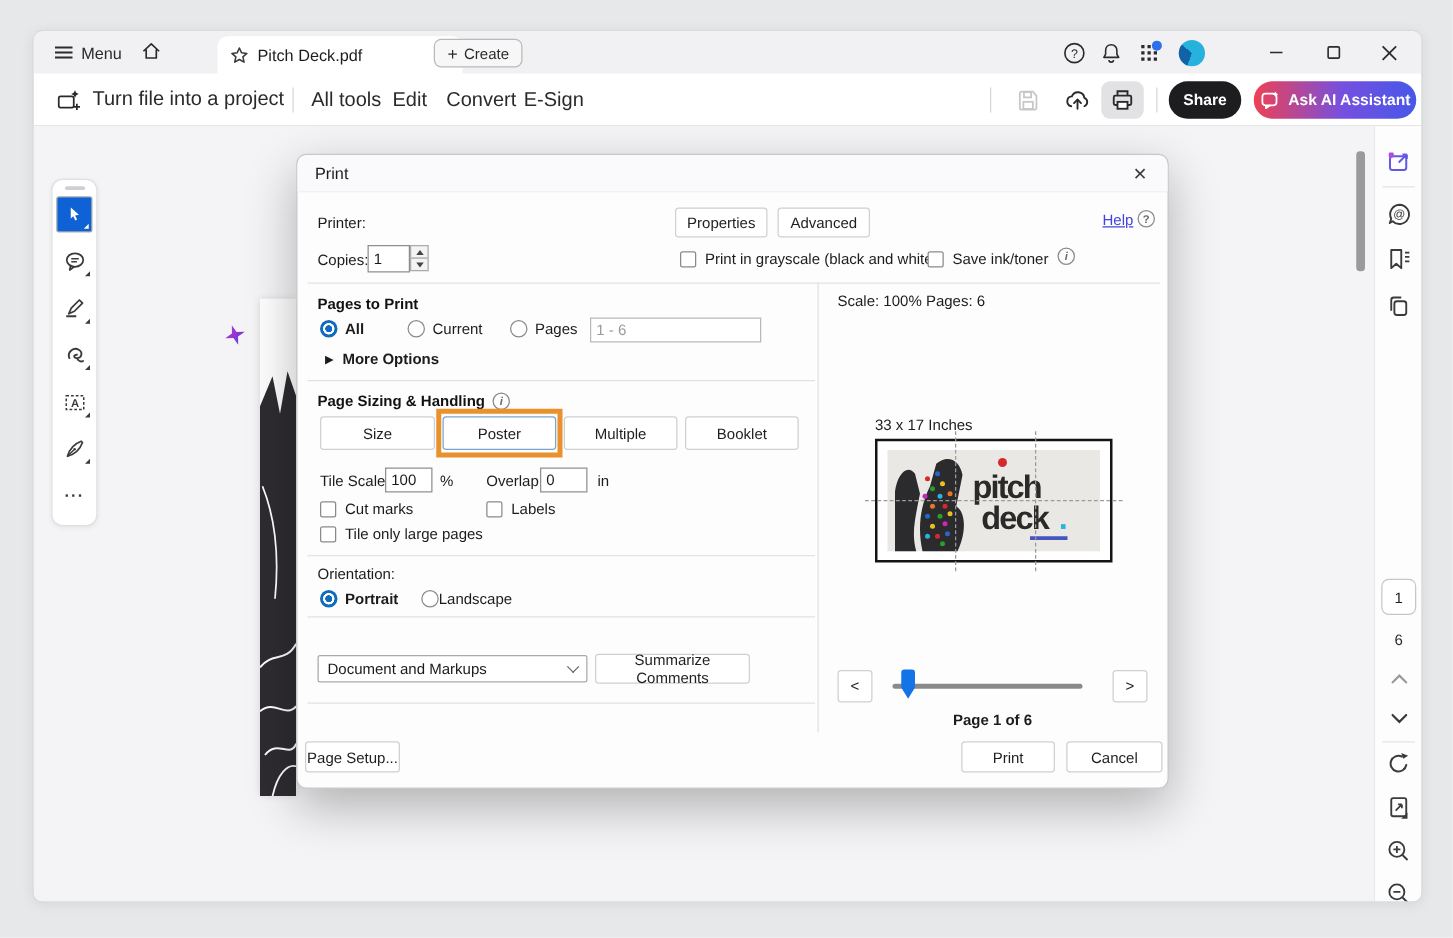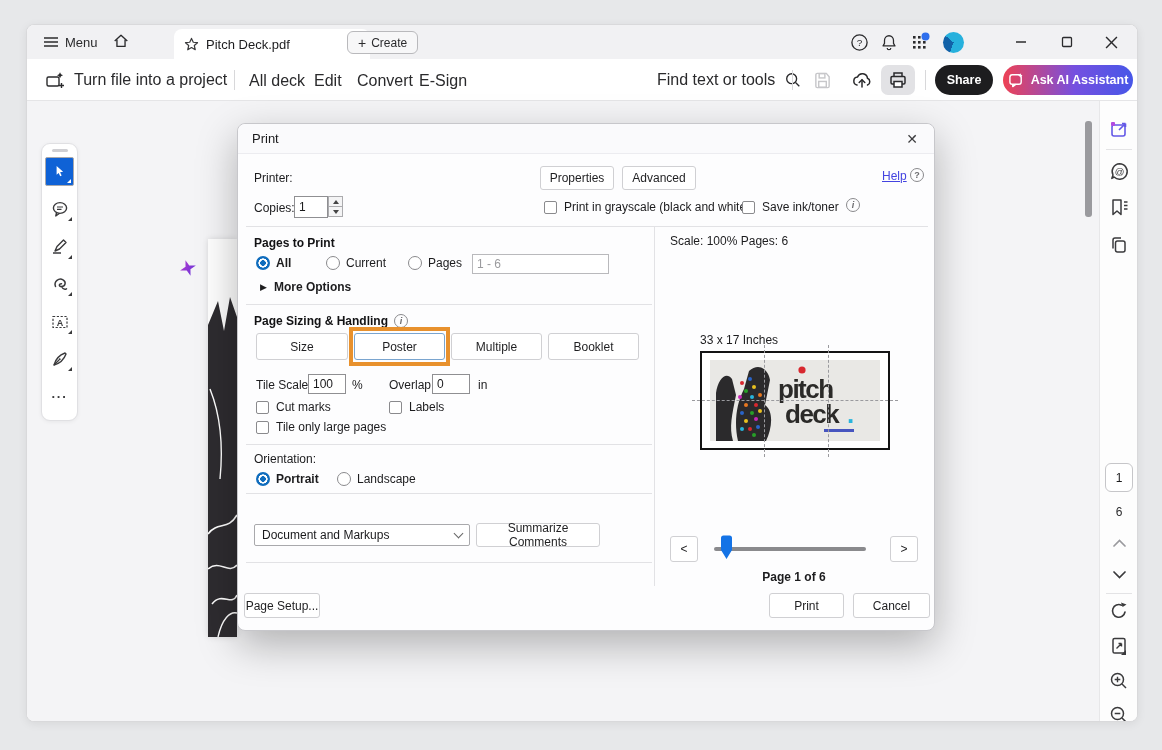--- a/index.html
+++ b/index.html
@@ -193,32 +193,25 @@
         <rect x="2" y="7" width="12" height="9" rx="1.5" fill="none" stroke="#2a2a2c" stroke-width="1.4"></rect>
         <path d="M14,4.2 l1,-2 l1,2 l2,1 l-2,1 l-1,2 l-1,-2 l-2,-1 Z" fill="#2a2a2c"></path>
         <g stroke="#2a2a2c" stroke-width="1.4">
             <line x1="16.5" y1="13" x2="16.5" y2="18"></line>
             <line x1="14" y1="15.5" x2="19" y2="15.5"></line>
           </g>
       </svg>
       <span class="nav-txt">Turn file into a project</span>
     </div>
     <div class="vdiv abs" style="left:207px; top:11px;"></div>
-    <span class="nav-txt abs" style="left:222px; top:13px;">All deck</span>
+    <span class="nav-txt abs" style="left:222px; top:13px;">All tools</span>
     <span class="nav-txt abs" style="left:287px; top:13px;">Edit</span>
     <span class="nav-txt abs" style="left:330px; top:13px;">Convert</span>
     <span class="nav-txt abs" style="left:392px; top:13px;">E-Sign</span>
 
-    <div class="row" style="left:630px; top:6px; height:30px; gap:9px;">
-      <span class="nav-txt">Find text or tools</span>
-      <svg width="18" height="18" viewBox="0 0 20 20">
-        <circle cx="8.5" cy="8.5" r="5.5" fill="none" stroke="#2a2a2c" stroke-width="1.5"></circle>
-        <line x1="12.8" y1="12.8" x2="17" y2="17" stroke="#2a2a2c" stroke-width="1.5"></line>
-      </svg>
-    </div>
     <div class="vdiv abs" style="left:765px; top:11px;"></div>
     <div class="icon-btn abs" style="left:778px; top:6px;">
       <svg width="19" height="19" viewBox="0 0 20 20">
         <path d="M3,4 a1.5,1.5 0 0 1 1.5,-1.5 H14 L17,6 V16 a1.5,1.5 0 0 1 -1.5,1.5 H4.5 A1.5,1.5 0 0 1 3,16 Z" fill="none" stroke="#c7c7ca" stroke-width="1.5"></path>
         <rect x="6.5" y="2.8" width="6" height="4.5" fill="none" stroke="#c7c7ca" stroke-width="1.5"></rect>
         <rect x="6" y="11" width="8" height="6" fill="none" stroke="#c7c7ca" stroke-width="1.5"></rect>
       </svg>
     </div>
     <div class="icon-btn abs" style="left:818px; top:6px;">
       <svg width="22" height="20" viewBox="0 0 22 20">
@@ -512,21 +505,21 @@
         <span class="lbl">Tile only large pages</span>
       </div>
 
       <div class="hdiv" style="left:8px; top:320px; width:406px;"></div>
 
       <span class="lbl abs" style="left:16px; top:328px;">Orientation:</span>
       <div class="row" style="left:18px; top:348px; gap:6px;">
         <span class="radio on"></span>
         <span class="lbl" style="font-weight:bold;">Portrait</span>
       </div>
-      <div class="row" style="left:99px; top:348px; gap:6px;">
+      <div class="row" style="left:99px; top:348px; ">
         <span class="radio"></span>
         <span class="lbl">Landscape</span>
       </div>
 
       <div class="hdiv" style="left:8px; top:369px; width:406px;"></div>
 
       <span class="h abs" style="left:16px; top:382px;margin-top:20px;">Comments &amp; Forms</span>
       <div class="sel abs" style="left:16px; top:400px; width:216px; height:22px;">
         <span>Document and Markups</span>
         <span class="chev"></span>

